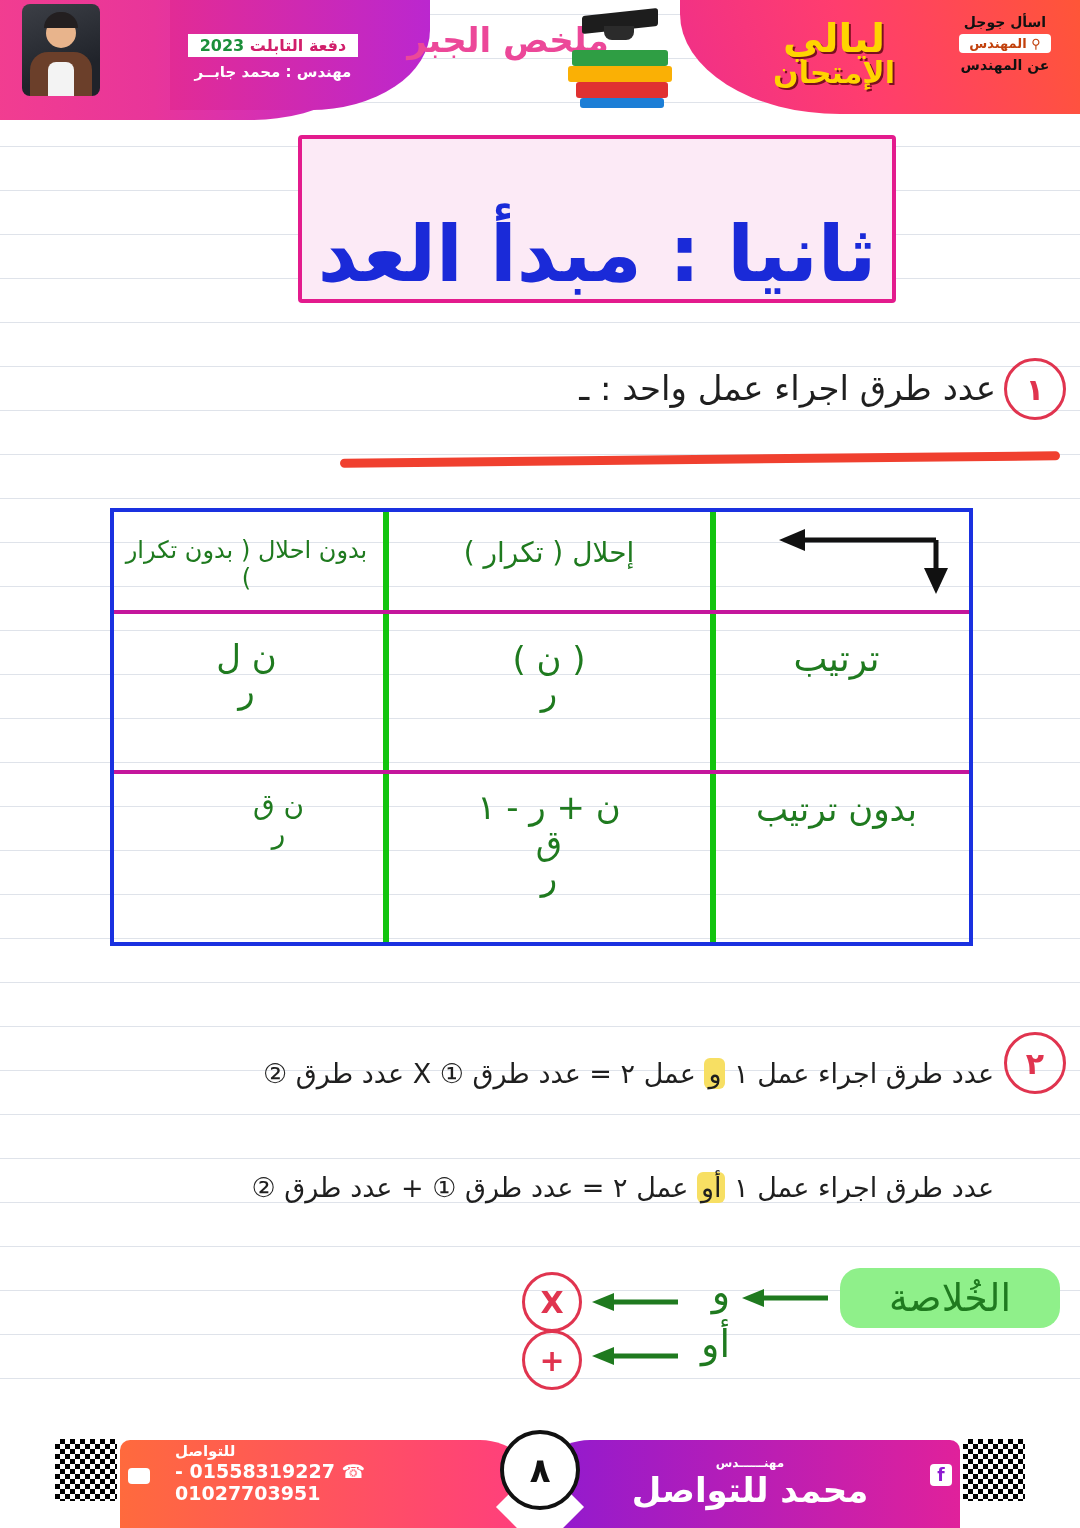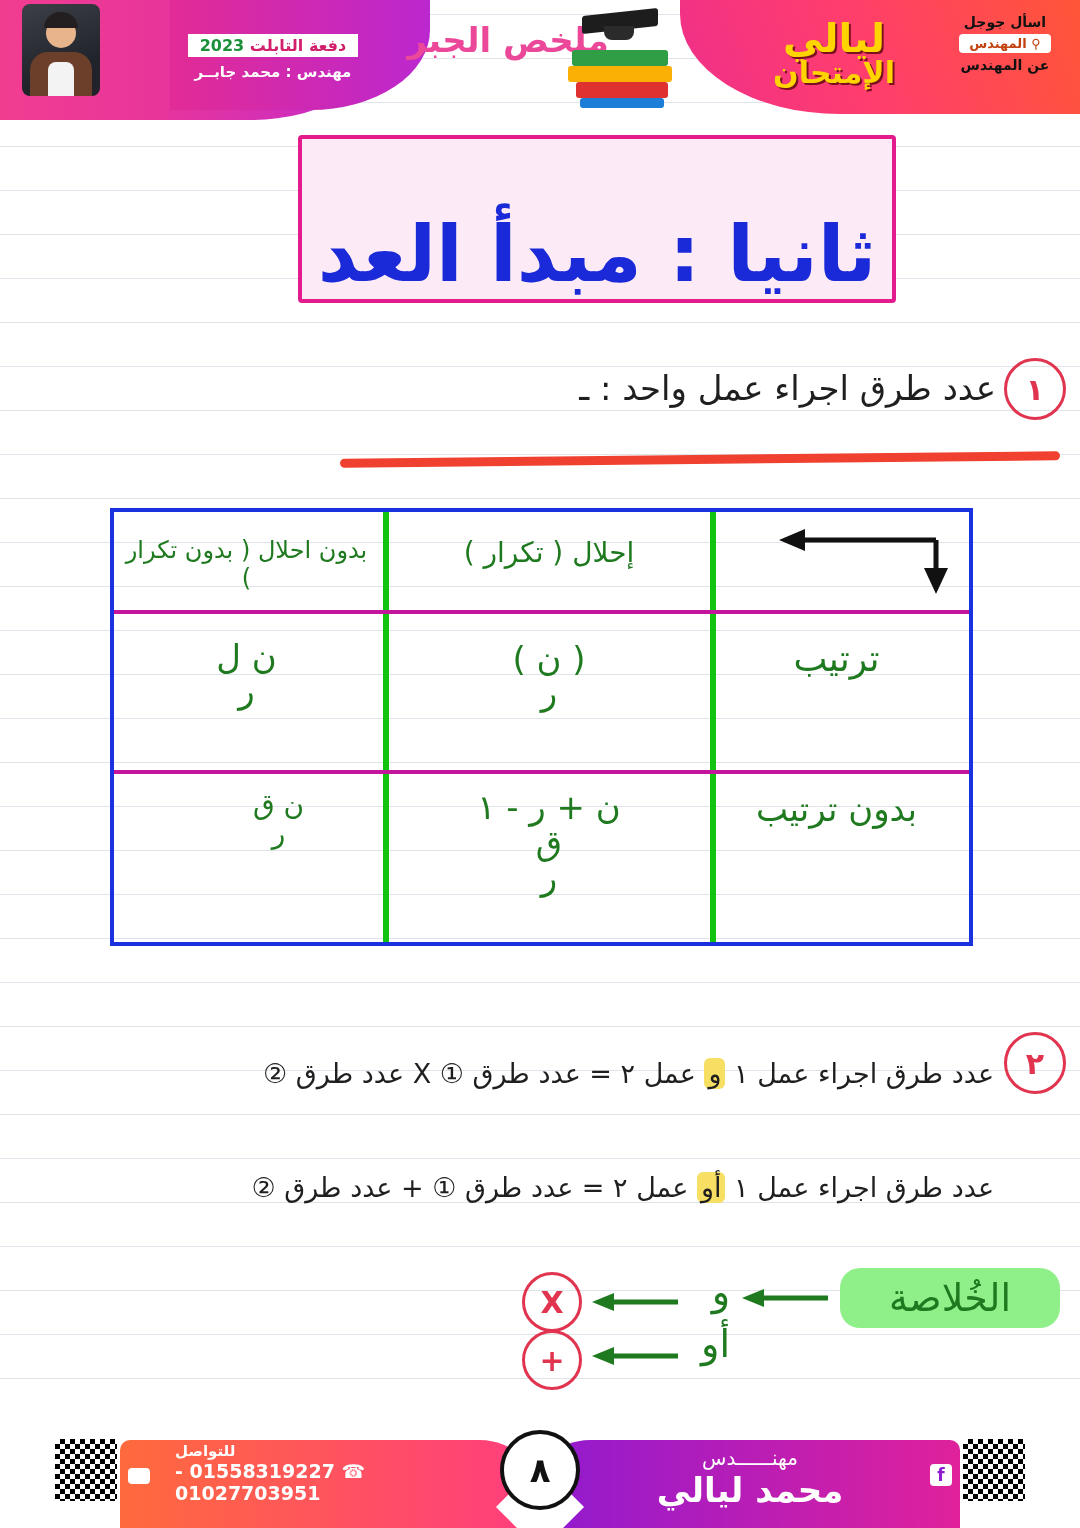--- a/index.html
+++ b/index.html
@@ -170,21 +170,21 @@
   }
   .f-purple{
     position:absolute;bottom:0;right:120px;width:430px;height:88px;
     background:linear-gradient(90deg,#8e1ad1 0%,#e0219b 100%);
     border-top-left-radius:60px;border-top-right-radius:10px;
   }
   .f-contact{position:absolute;bottom:24px;left:175px;width:330px;text-align:left;color:#fff;}
   .f-contact .t1{font-size:15px;font-weight:bold;}
   .f-contact .t2{font-size:19px;font-weight:bold;}
   .f-eng{position:absolute;bottom:18px;right:160px;width:340px;text-align:center;color:#fff;}
-  .f-eng .e1{font-size:20px;font-weight:normal;letter-spacing:2px;}
+  .f-eng .e1{font-size:12px;font-weight:bold;letter-spacing:2px;}
   .f-eng .e2{font-size:34px;font-weight:bold;}
   .qr{position:absolute;bottom:24px;width:62px;height:62px;background:
      repeating-conic-gradient(#000 0% 25%, #fff 0% 50%) 0 0/10px 10px;border:3px solid #fff;}
   #qr-left{left:52px;}
   #qr-right{right:52px;}
   .pagebadge{
     position:absolute;bottom:18px;left:50%;transform:translateX(-50%);
     width:72px;height:72px;border-radius:50%;border:4px solid #111;background:#fff;
     display:flex;align-items:center;justify-content:center;font-size:34px;font-weight:bold;color:#111;
   }
@@ -337,21 +337,21 @@
   <div class="f-purple"></div>
 
   <div class="f-contact">
     <div class="t1">للتواصل</div>
     <div class="t2"><span>☎</span>
       <span>01558319227 - 01027703951</span></div>
   </div>
 
   <div class="f-eng">
     <div class="e1">مهنــــــدس</div>
-    <div class="e2">محمد ليالي</div>
+    <div class="e2">محمد للتواصل</div>
   </div>
 
   <div class="qr" id="qr-left"></div>
   <div class="qr" id="qr-right"></div>
   <div class="ytd"></div>
   <div class="fb">f</div>
 
   <div class="notch"></div>
   <div class="pagebadge">٨</div>
 </div>

